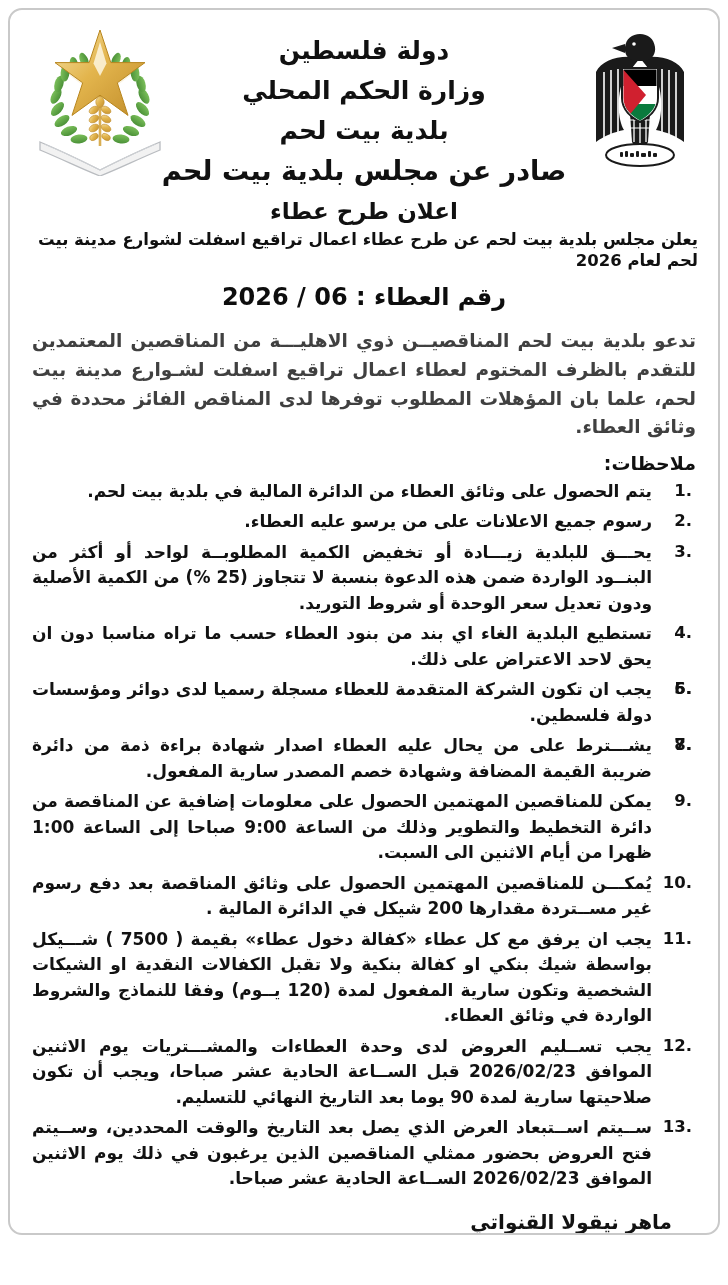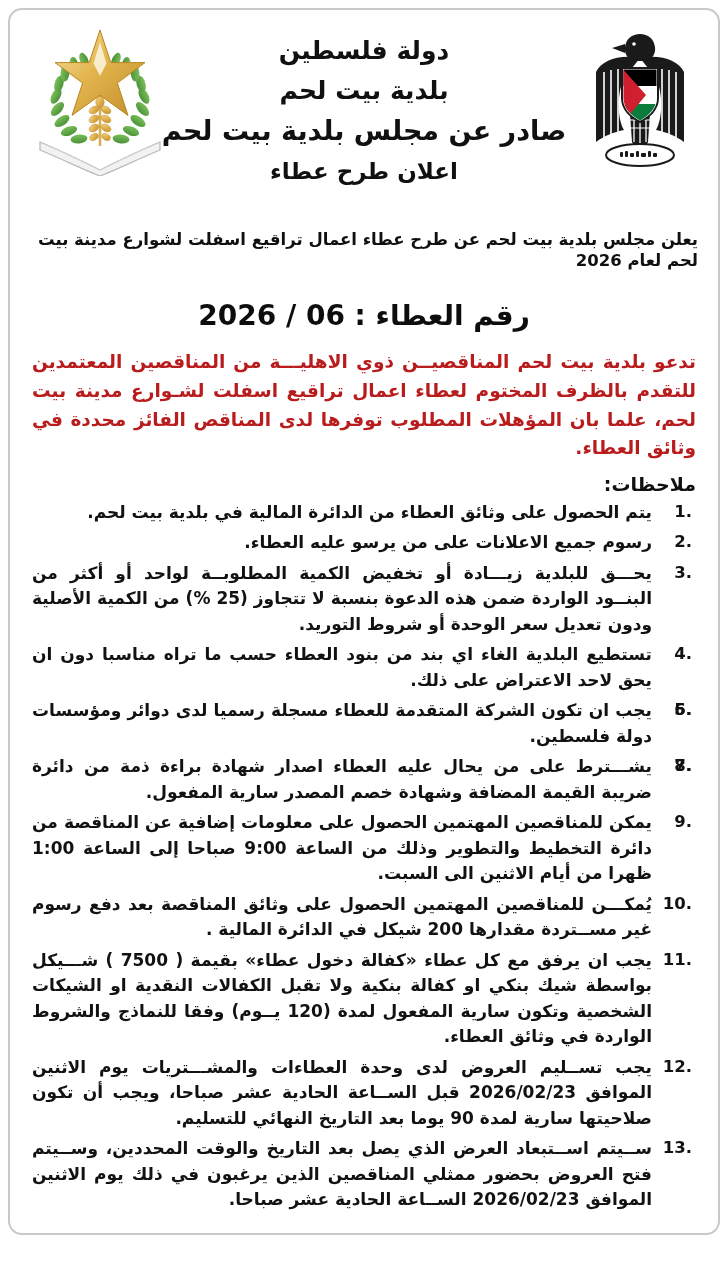--- a/index.html
+++ b/index.html
@@ -75,30 +75,30 @@
   .announce {
     font-size: 16.5px;
     font-weight: bold;
     color: #101010;
     margin-top: 10px;
     line-height: 1.25;
     padding: 0 4px;
   }
   .tender-no {
     text-align: center;
-    font-size: 28px;
+    font-size: 24px;
     font-weight: bold;
     color: #0d0d0d;
-    margin-top: 28px;
+    margin-top: 12px;
     letter-spacing: 0.3px;
   }
   .intro {
     font-size: 18.5px;
     font-weight: bold;
-    color: #b91c1c;
+    color: #404040;
     margin-top: 16px;
     line-height: 1.55;
     text-align: justify;
     text-align-last: right;
     padding: 0 6px;
   }
   .notes-title {
     font-size: 19px;
     font-weight: bold;
     color: #101010;
@@ -295,20 +295,21 @@
             <rect x="52" y="127" width="3" height="6" rx="1"></rect>
             <rect x="57" y="129" width="5" height="4" rx="1"></rect>
             <rect x="64" y="127" width="3" height="6" rx="1"></rect>
             <rect x="69" y="129" width="4" height="4" rx="1"></rect>
           </g>
         </svg>
       </div>
 
       <div class="header-titles">
         <div class="t-line t1">دولة فلسطين</div>
+        <div class="t-line t2">وزارة الحكم المحلي</div>
         <div class="t-line t3">بلدية بيت لحم</div>
         <div class="t-line t5">صادر عن مجلس بلدية بيت لحم</div>
         <div class="t-line t4">اعلان طرح عطاء</div>
       </div>
     </div>
 
     <div class="announce">يعلن مجلس بلدية بيت لحم عن طرح عطاء اعمال تراقيع اسفلت لشوارع مدينة بيت لحم لعام 2026</div>
 
     <div class="tender-no">رقم العطاء : 06 / 2026</div>
 

